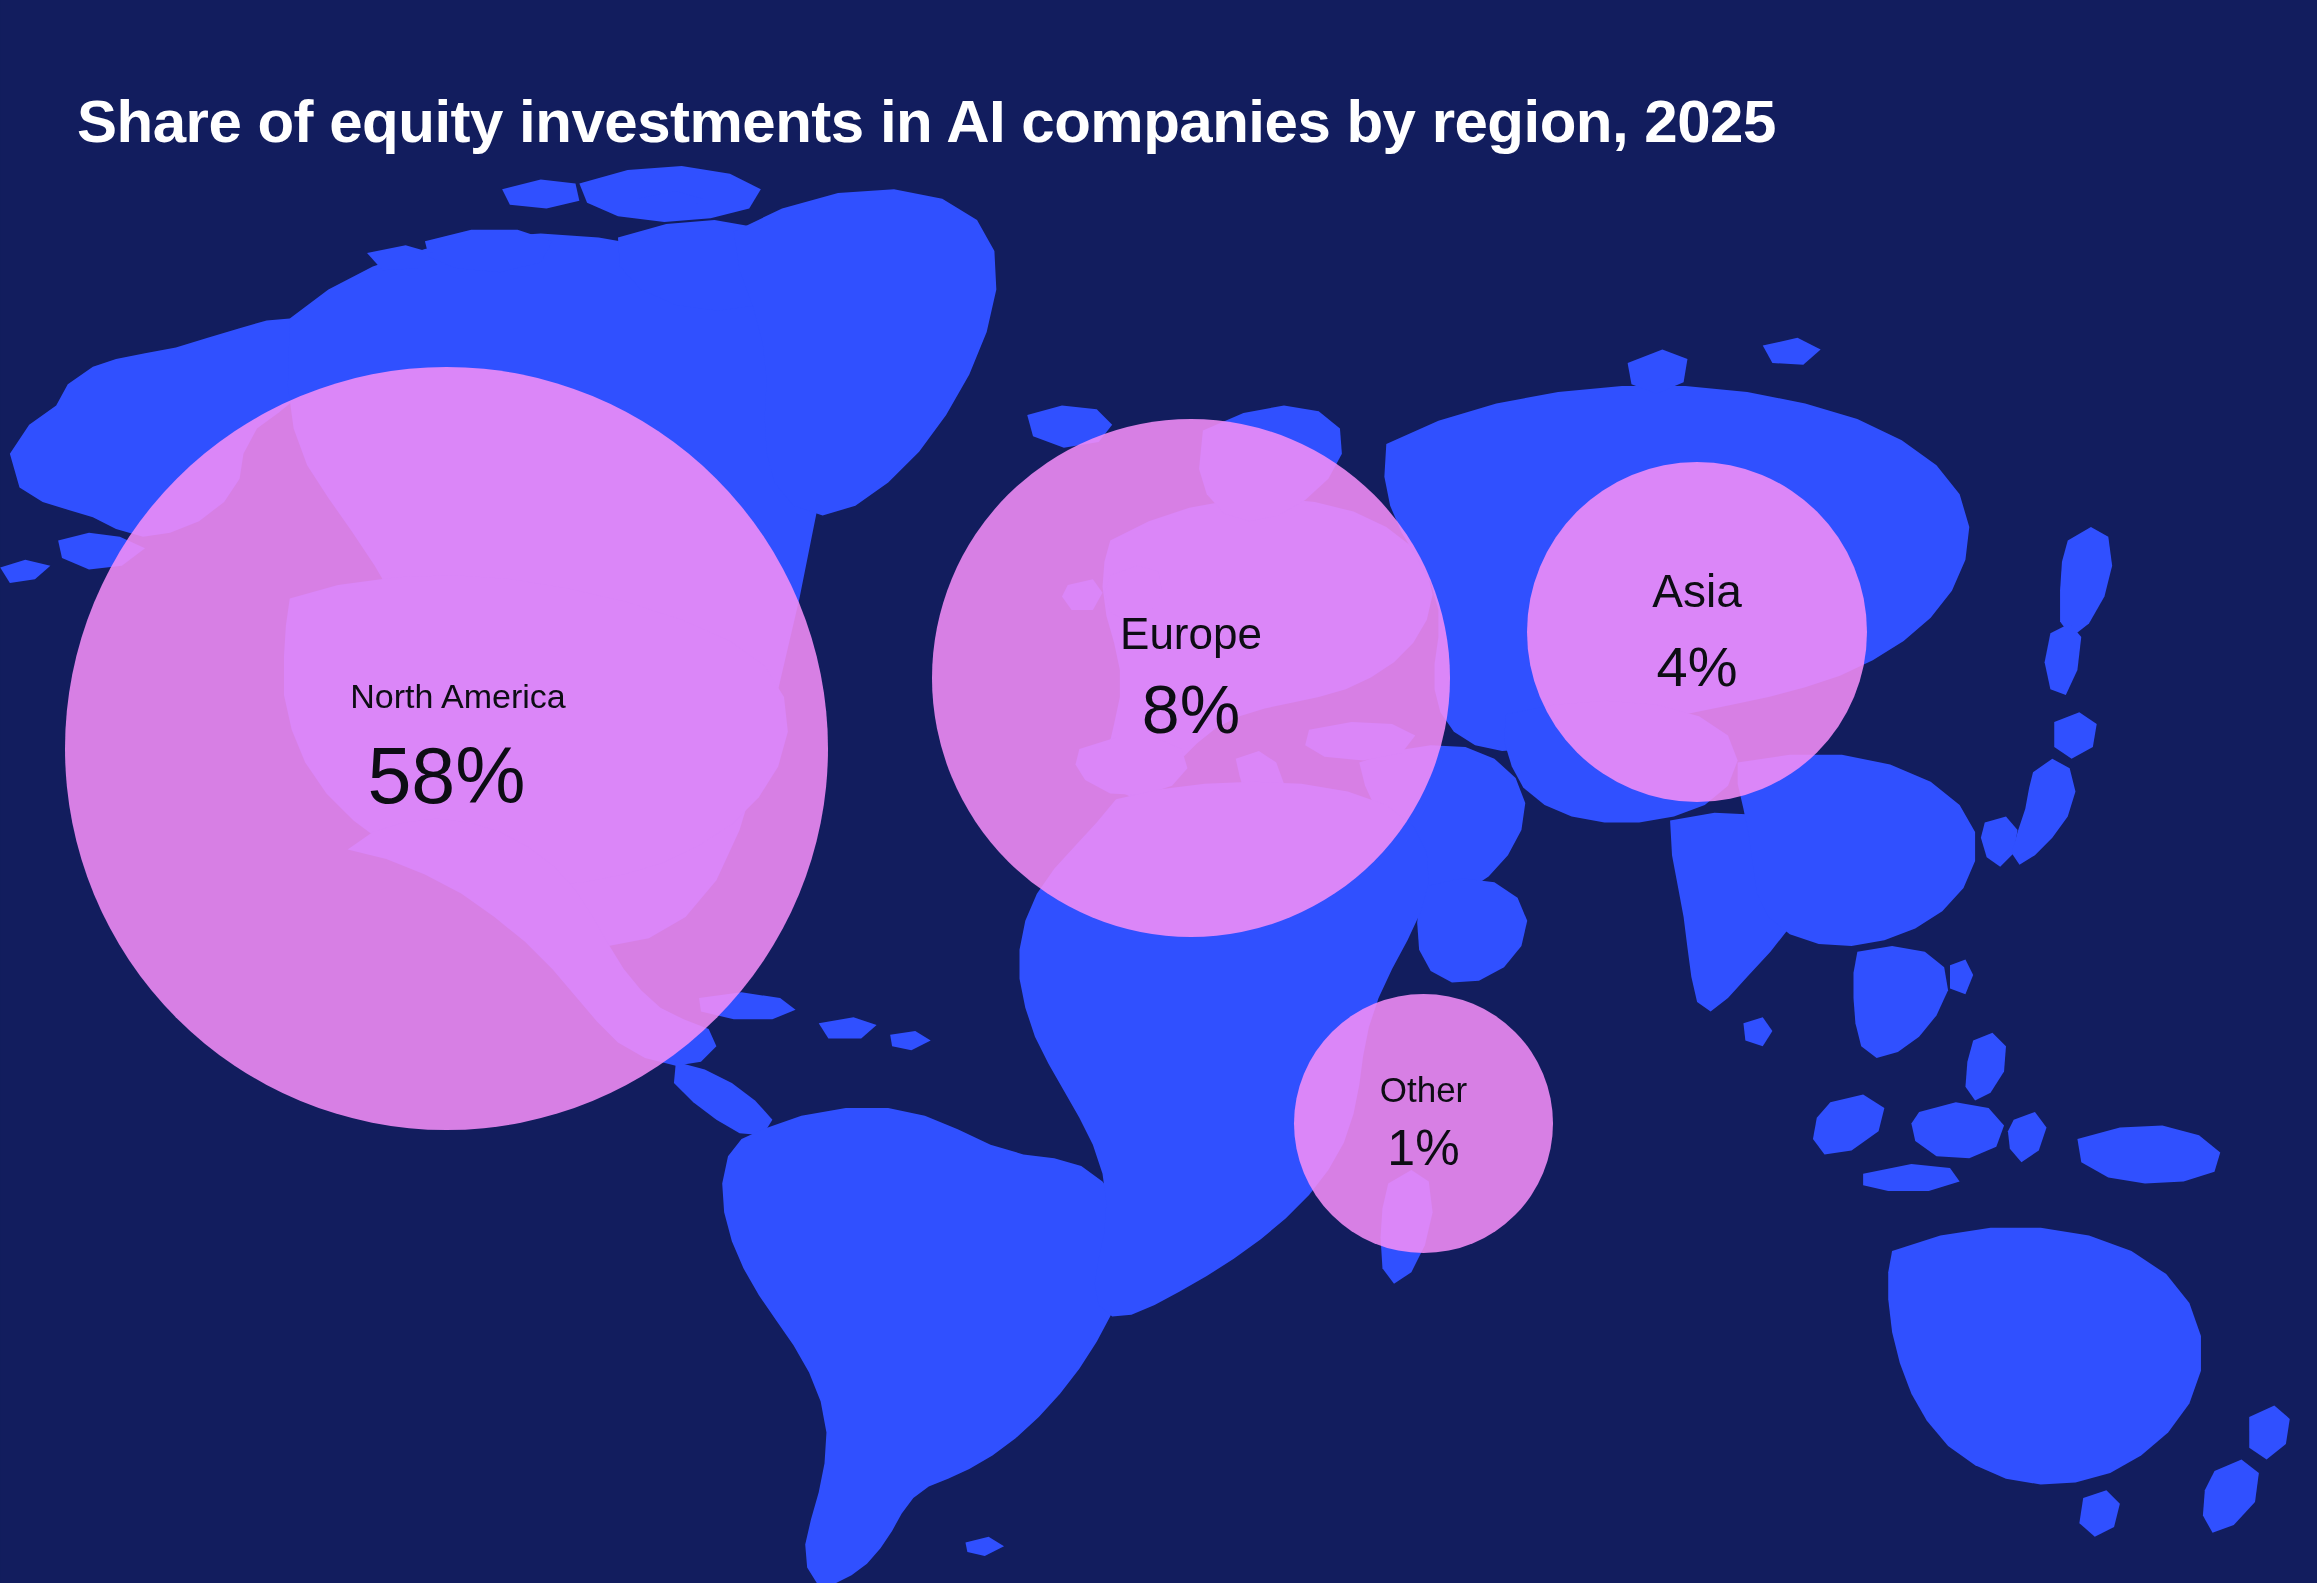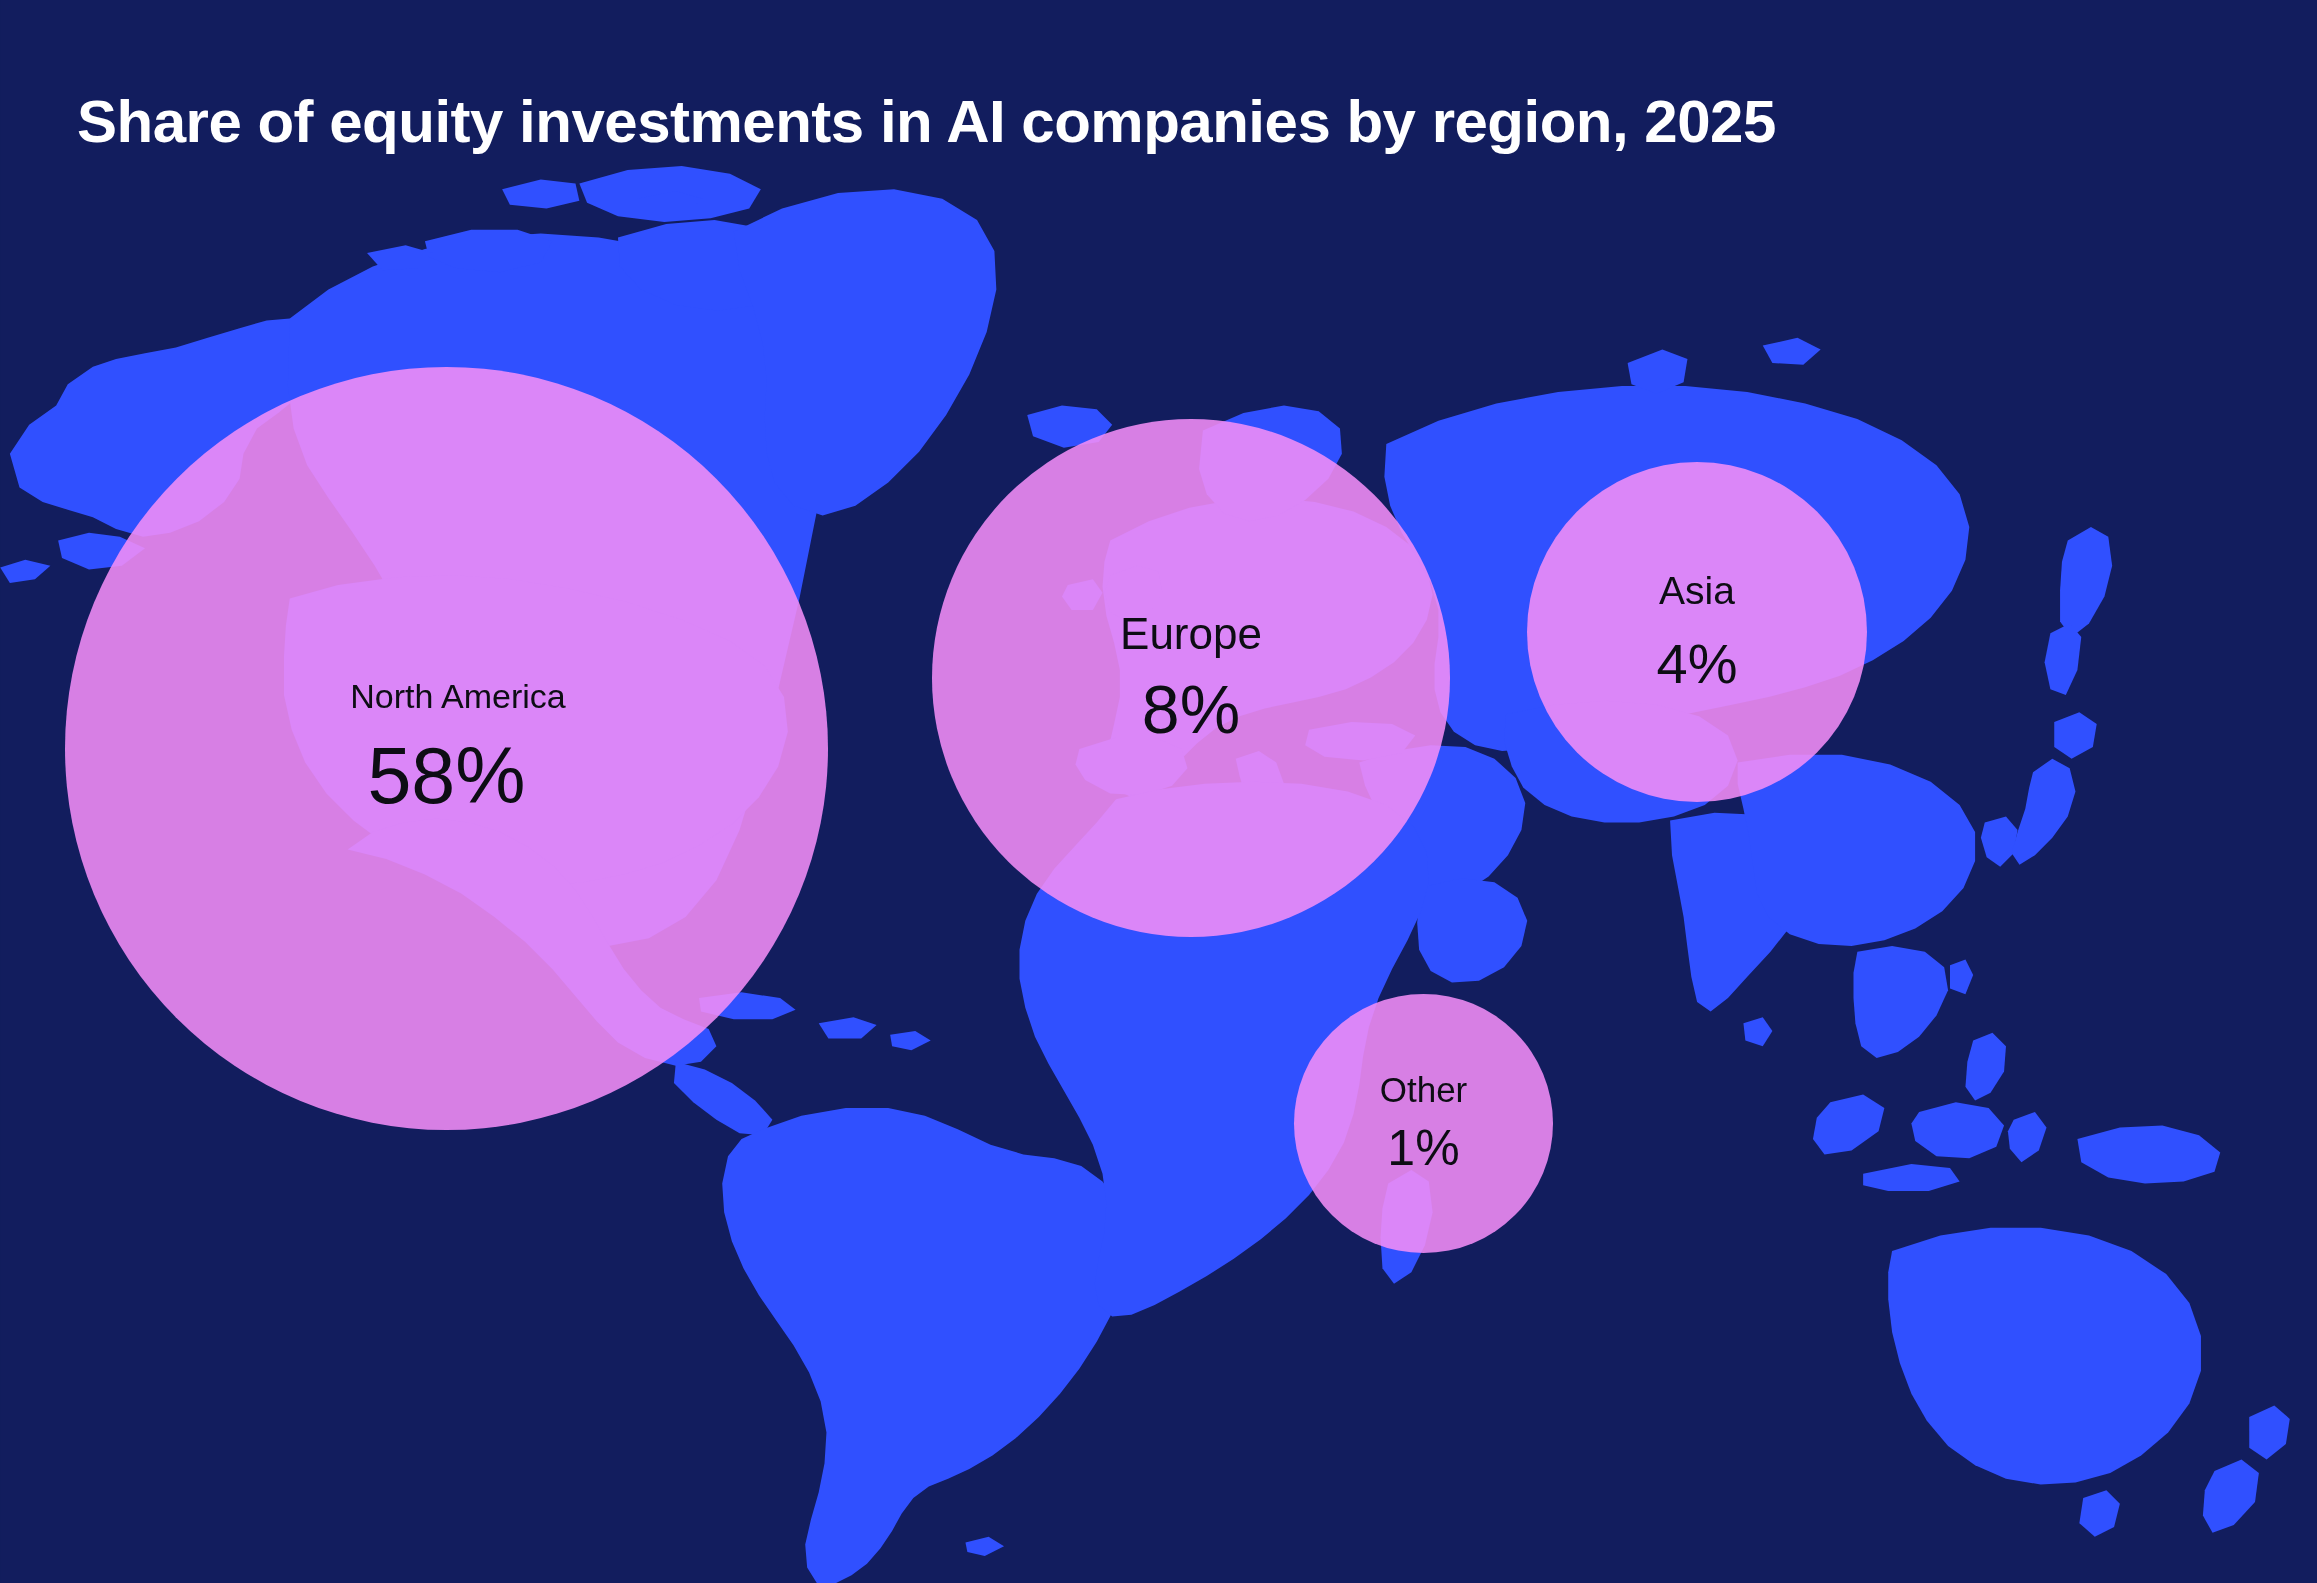--- a/index.html
+++ b/index.html
@@ -96,21 +96,21 @@
 
   #bubble-europe {
     left: 932px; top: 419px;  width: 518px; height: 518px; text-align: center;
   }
   #bubble-europe .bubble-region { font-size: 44px; margin-bottom: 17.4px; }
   #bubble-europe .bubble-value  { font-size: 68px; }
 
   #bubble-asia {
     left: 1527px; top: 462px; width: 340px; height: 340px;
   }
-  #bubble-asia .bubble-region { font-size: 39px; margin-bottom: 23px; }
+  #bubble-asia .bubble-region { font-size: 46px; margin-bottom: 23px; }
   #bubble-asia .bubble-value  { font-size: 56px; }
 
   #bubble-other {
     left: 1294px; top: 994px; width: 259px; height: 259px;
   }
   #bubble-other .bubble-region { font-size: 35px; margin-bottom: 13px; }
   #bubble-other .bubble-value  { font-size: 50px; }
 </style>
 </head>
 <body>

